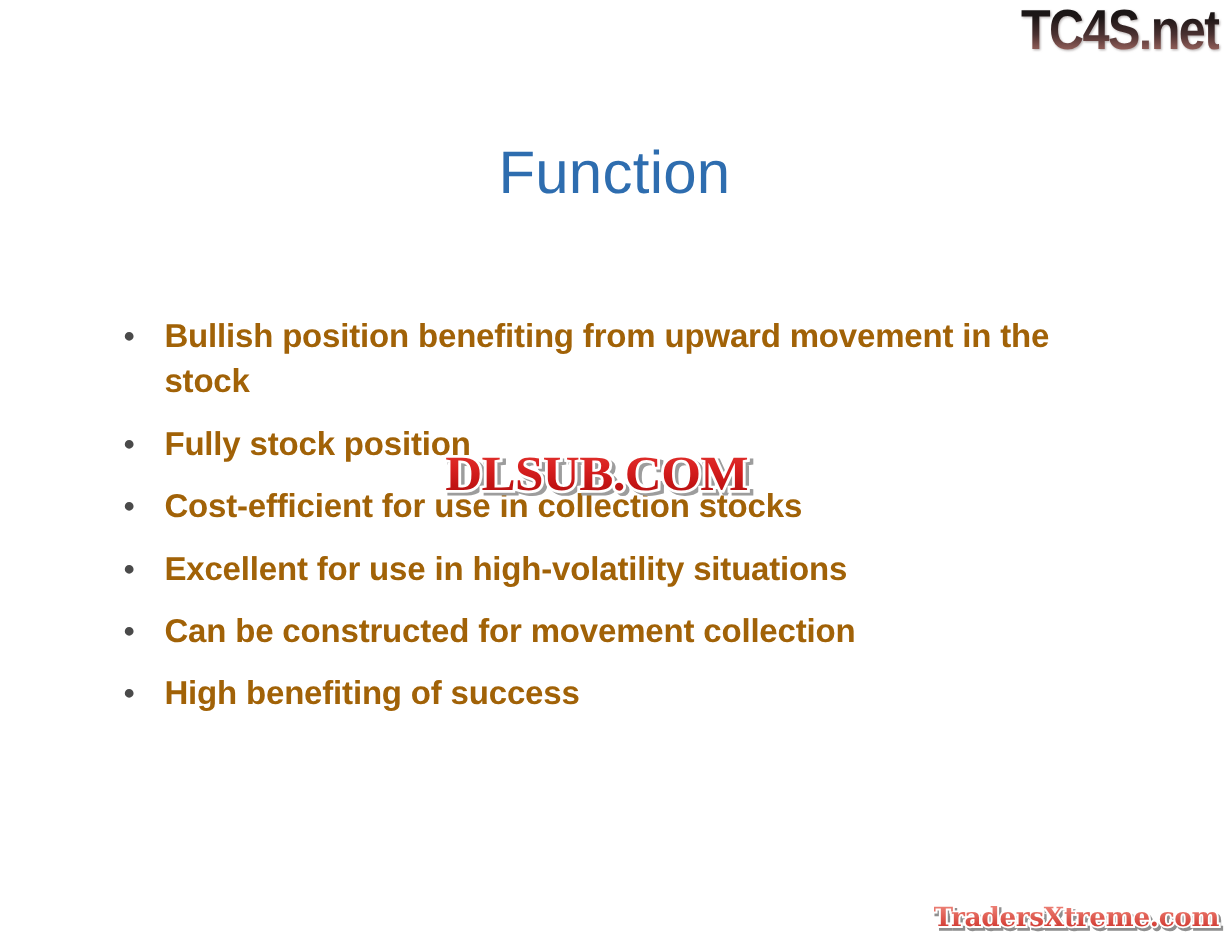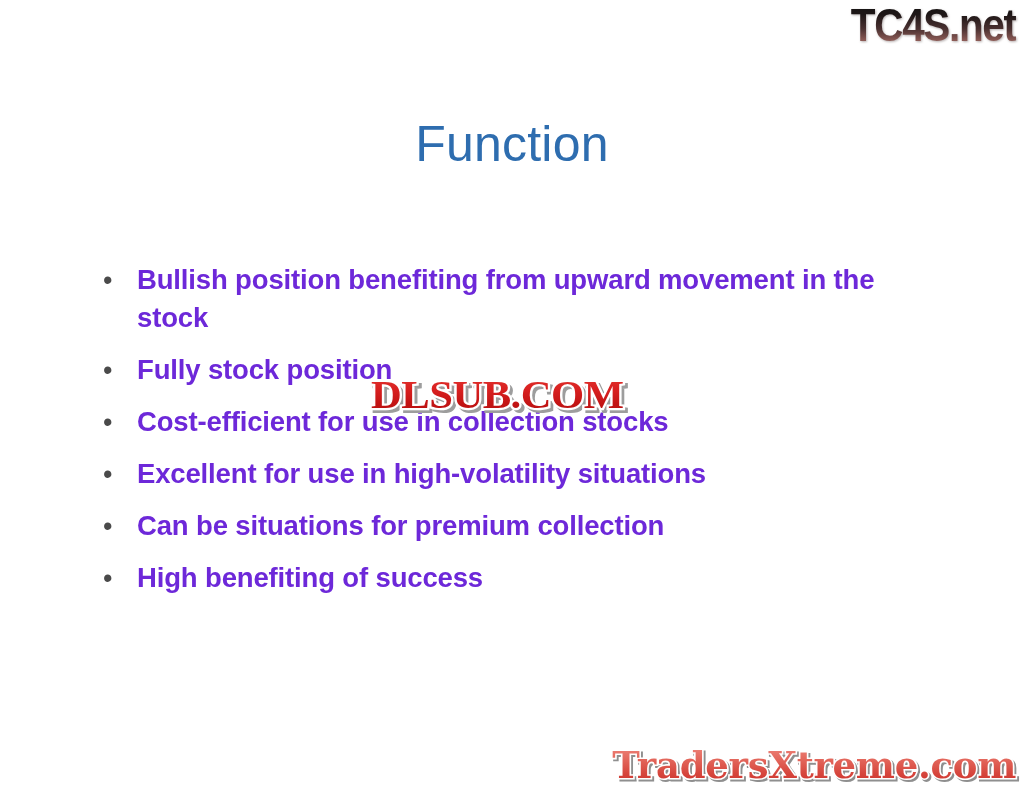--- a/index.html
+++ b/index.html
@@ -56,21 +56,21 @@
     text-align: left;
     padding-left: 7px;
     box-sizing: border-box;
   }
   .bullet-text {
     flex: 1 1 auto;
     font-family: "Liberation Sans", sans-serif;
     font-size: 27.5px;
     font-weight: 700;
     line-height: 38px;
-    color: #6d28d9;
+    color: #a16207;
     letter-spacing: -0.15px;
     max-width: 790px;
   }
 
   
   #wm-tc4s {
     position: absolute;
     right: 8px;
     top: 1px;
     font-family: "Liberation Sans Narrow", "Liberation Sans", sans-serif;
@@ -143,21 +143,21 @@
     color: transparent;
     -webkit-text-fill-color: transparent;
   }
 
   
   #wm-txtreme {
     position: absolute;
     right: 8px;
     bottom: 9px;
     font-family: "DejaVu Serif", "Liberation Serif", serif;
-    font-size: 37px;
+    font-size: 22px;
     font-weight: 700;
     line-height: 34px;
     letter-spacing: -0.3px;
     white-space: nowrap;
     user-select: none;
     margin-top: 28px;
   }
   #wm-txtreme .wm-stack {
     position: relative;
     display: inline-block;
@@ -216,21 +216,21 @@
       <span class="bullet-text">Cost-efficient for use in collection stocks</span>
     </div>
 
     <div class="bullet-row">
       <span class="bullet-marker">•</span>
       <span class="bullet-text">Excellent for use in high-volatility situations</span>
     </div>
 
     <div class="bullet-row">
       <span class="bullet-marker">•</span>
-      <span class="bullet-text">Can be situations for premium collection</span>
+      <span class="bullet-text">Can be constructed for movement collection</span>
     </div>
 
     <div class="bullet-row">
       <span class="bullet-marker">•</span>
       <span class="bullet-text">High benefiting of success</span>
     </div>
 
   </div>
 
   <div id="wm-tc4s">TC4S.net</div>

